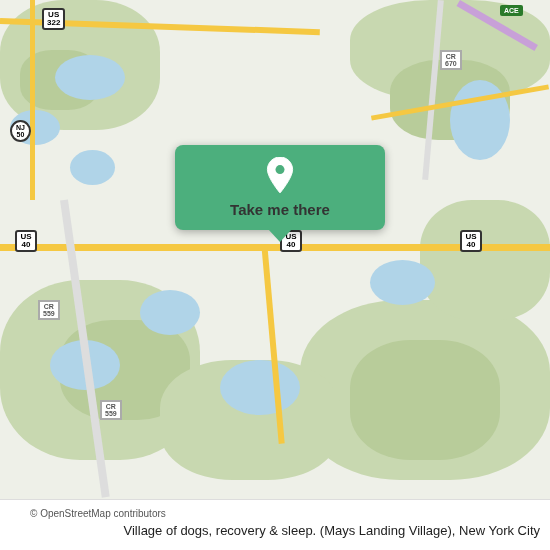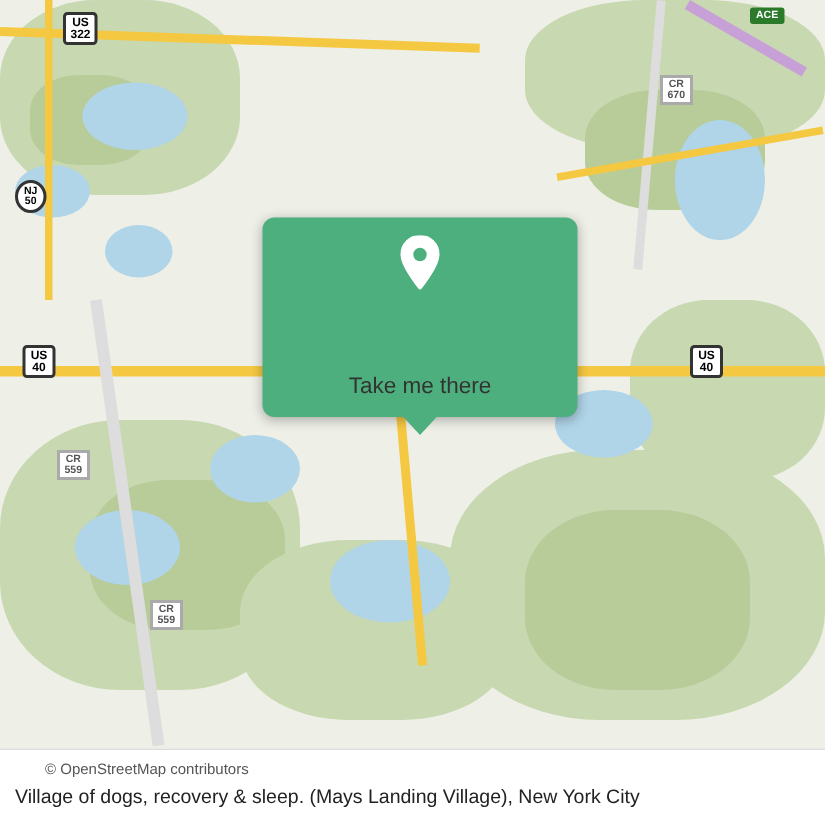--- a/index.html
+++ b/index.html
@@ -76,23 +76,22 @@
 
     .pin-icon {
       width: 36px;
       height: 36px;
       margin-bottom: 8px;
     }
 
     .tooltip-text {
       color: #333;
       font-size: 15px;
-      font-weight: 400;
-      text-align: center;
-      margin-top: 48px;
+      font-weight: 700;
+      text-align: center;
     }
 
     
     .bottom-bar {
       position: absolute;
       bottom: 0;
       left: 0;
       right: 0;
       background: white;
       padding: 8px 10px 10px;
@@ -104,20 +103,21 @@
       font-size: 10px;
       color: #555;
       margin-bottom: 4px;
       margin-left: 20px;
     }
 
     .bottom-content {
       display: flex;
       align-items: flex-end;
       justify-content: space-between;
+      flex-direction: column;
     }
 
     .location-text {
       font-size: 13px;
       color: #222;
       flex: 1;
       line-height: 1.3;
     }
 
     .moovit-logo {

